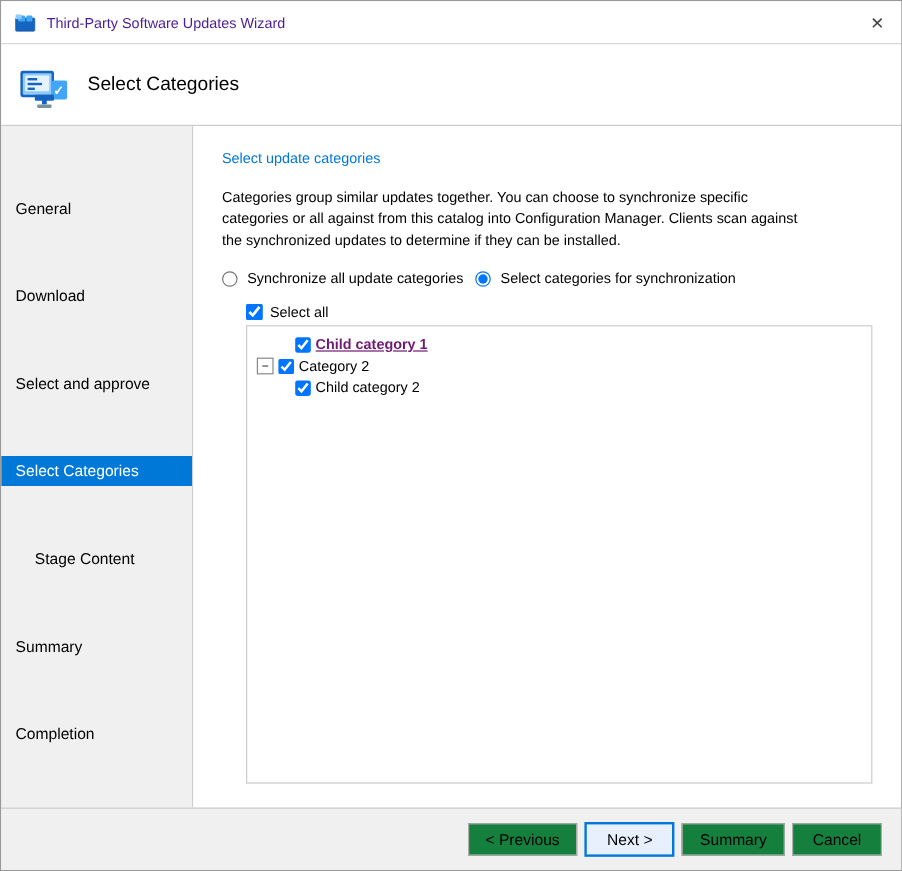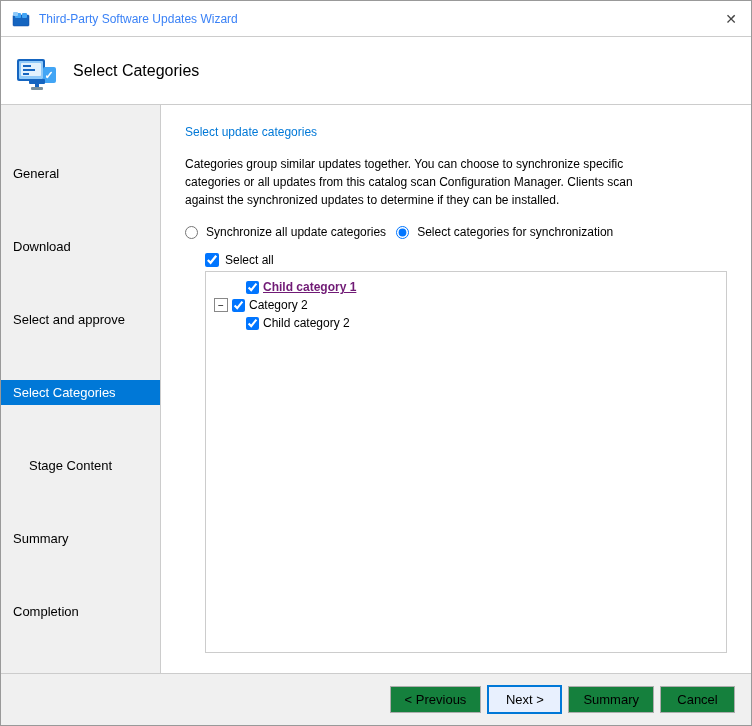--- a/index.html
+++ b/index.html
@@ -34,21 +34,21 @@
       display: flex;
       align-items: center;
       gap: 8px;
     }
     .title-icon {
       width: 20px;
       height: 20px;
     }
     .title-text {
       font-size: 12px;
-      color: #3b82f6;
+      color: #4c1d95;
     }
     .close-btn {
       width: 20px;
       height: 20px;
       cursor: pointer;
       display: flex;
       align-items: center;
       justify-content: center;
       font-size: 14px;
       color: #444;
@@ -262,21 +262,21 @@
       <div class="sidebar-item">Download</div>
       <div class="sidebar-item">Select and approve</div>
       <div class="sidebar-item active">Select Categories</div>
       <div class="sidebar-item indented">Stage Content</div>
       <div class="sidebar-item">Summary</div>
       <div class="sidebar-item">Completion</div>
     </div>
 
     <div class="content-area">
       <div class="content-title">Select update categories</div>
-      <div class="description-text">Categories group similar updates together. You can choose to synchronize specific categories or all updates from this catalog scan Configuration Manager. Clients scan against the synchronized updates to determine if they can be installed.</div>
+      <div class="description-text">Categories group similar updates together. You can choose to synchronize specific categories or all against from this catalog into Configuration Manager. Clients scan against the synchronized updates to determine if they can be installed.</div>
 
       <div class="radio-group">
         <label class="radio-item">
           <input type="radio" name="sync-option" style="">
           <span>Synchronize all update categories</span>
         </label>
         <label class="radio-item">
           <input type="radio" name="sync-option" checked="" style="">
           <span>Select categories for synchronization</span>
         </label>

